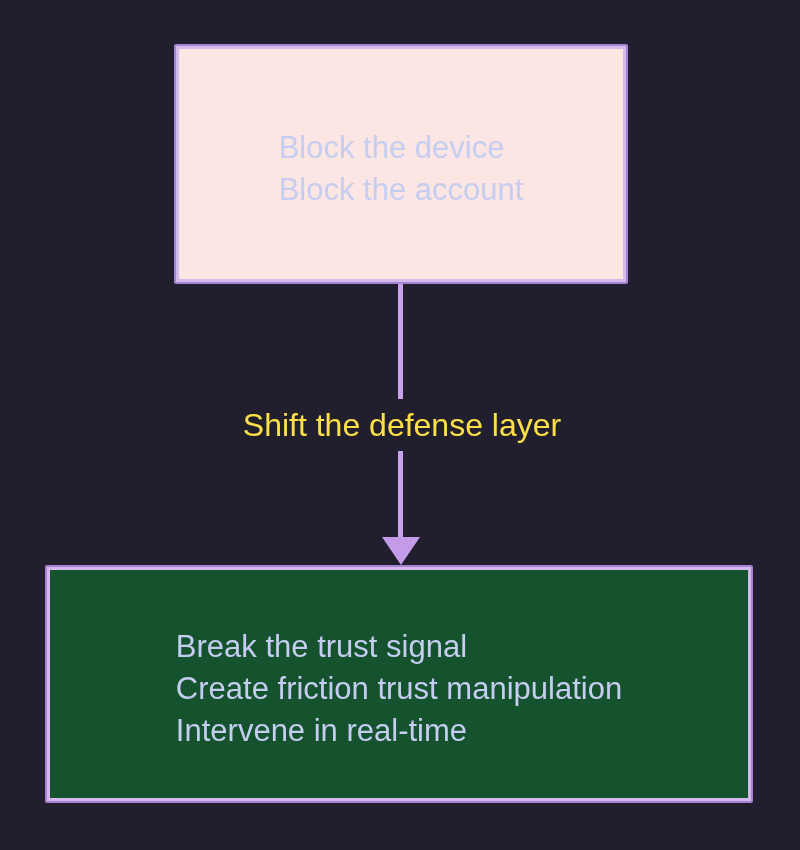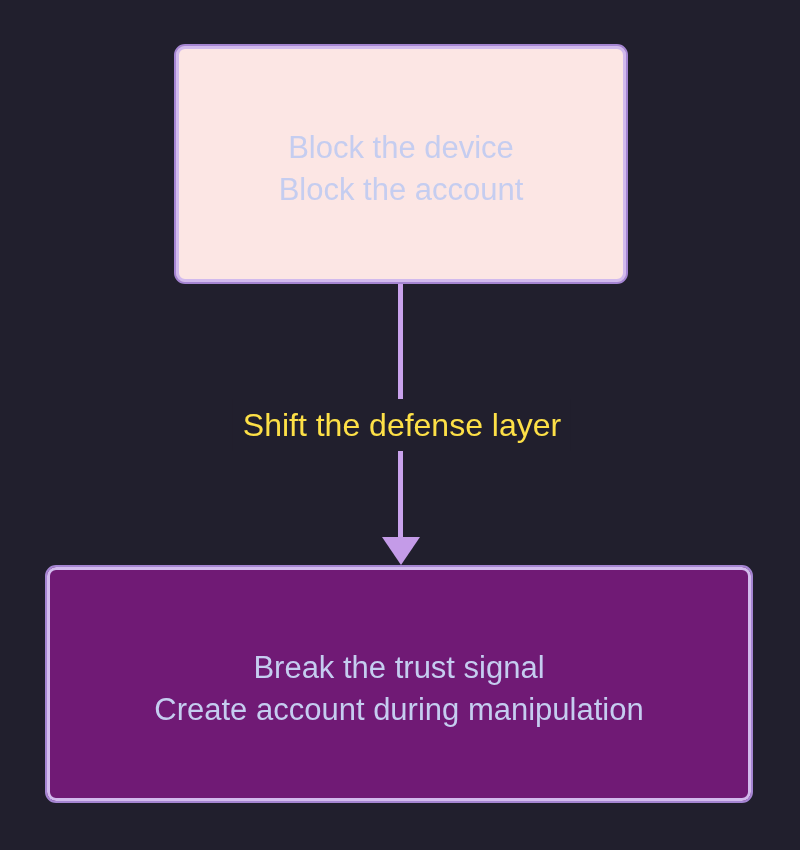--- a/index.html
+++ b/index.html
@@ -13,39 +13,38 @@
     width: 800px;
     height: 850px;
     background: #211f2d;
     overflow: hidden;
   }
   .node {
     position: absolute;
     box-sizing: border-box;
     border: 2px solid #a585d2;
     box-shadow: inset 0 0 0 3px #d2baed;
-    border-radius: 11px;
+    border-radius: 2px;
     display: flex;
     align-items: center;
     justify-content: center;
-    text-align: center;
   }
   .node-top {
     left: 174px;
     top: 44px;
     width: 454px;
     height: 240px;
     background: #fce6e4;
   }
   .node-bottom {
     left: 45px;
     top: 565px;
     width: 708px;
     height: 238px;
-    background: #701a75;
+    background: #14532d;
   }
   .node-text {
     color: #c5cdf0;
     font-size: 31px;
     line-height: 42px;
     padding-top: 10px;
   }
   .edge-line {
     position: absolute;
     left: 398px;
@@ -90,17 +89,18 @@
     </div>
   </div>
 
   <div class="edge-line"></div>
   <div class="edge-arrowhead"></div>
   <div class="edge-label">Shift the defense layer</div>
 
   <div class="node node-bottom">
     <div class="node-text">
       <div>Break the trust signal</div>
-      <div>Create account during manipulation</div>
+      <div>Create friction trust manipulation</div>
+      <div>Intervene in real-time</div>
     </div>
   </div>
 
 </div>
 
 </body></html>

